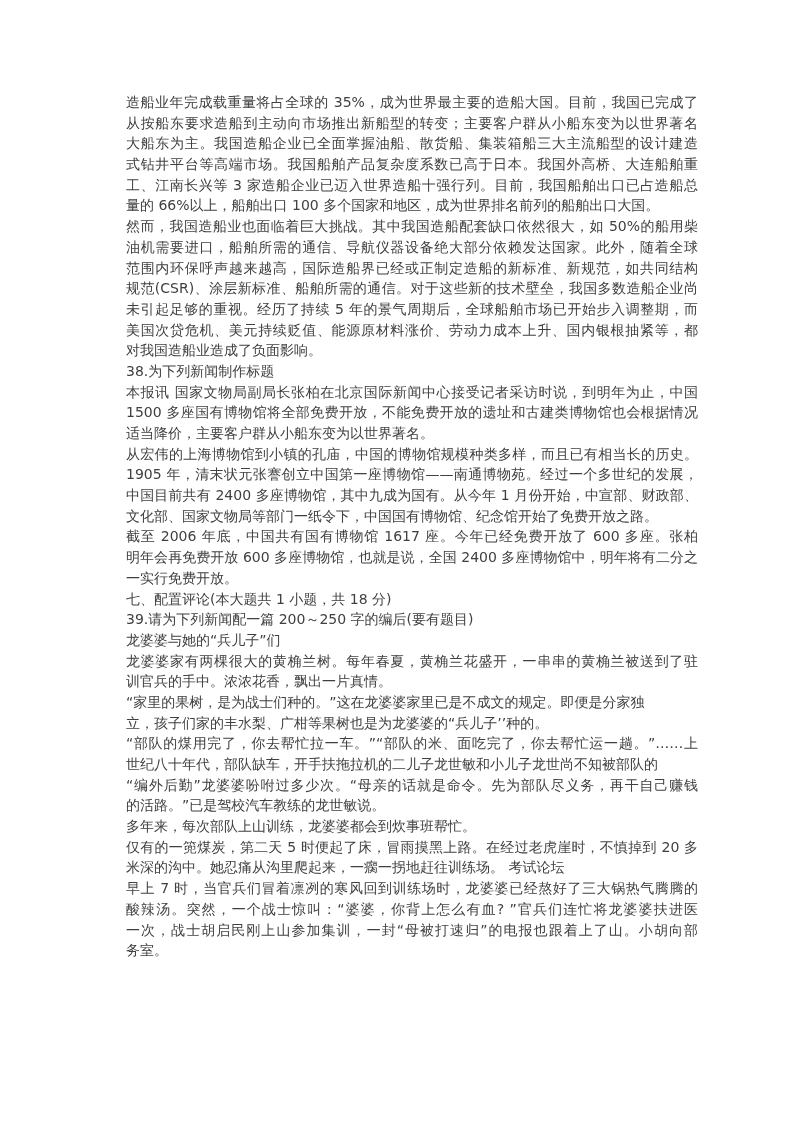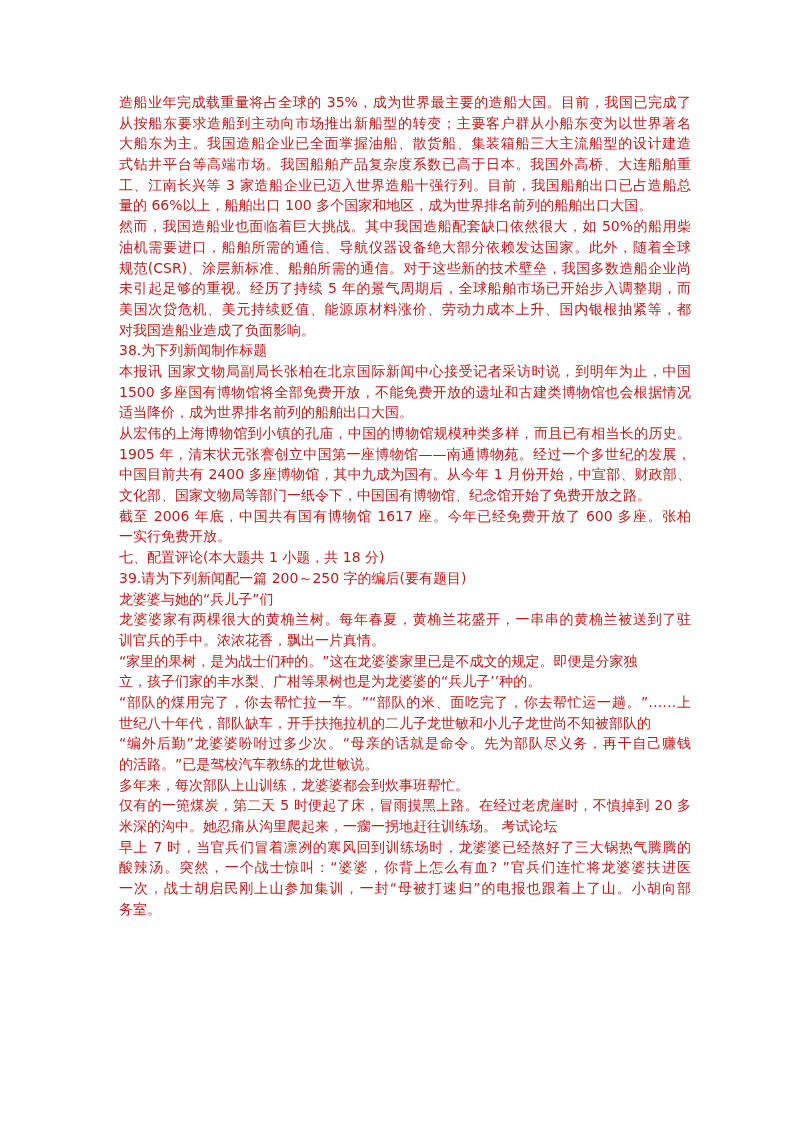--- a/index.html
+++ b/index.html
@@ -1,51 +1,53 @@
 <!DOCTYPE html>
 <html><head>
 <meta charset="utf-8">
 <style>
   html, body { margin:0; padding:0; background:#ffffff; }
   body { width:794px; height:1123px; position:relative; overflow:hidden; }
   .page { position:absolute; left:0; top:0; width:794px; height:1123px; background:#fff; }
   .text {
-    position:absolute; left:119px; top:92px; width:572px;
+    position:absolute; left:126px; top:92px; width:572px;
     font-family: "DejaVu Sans", "Liberation Sans", sans-serif;
-    font-size:14px; line-height:20.7px; color:#b91c1c;
+    font-size:14px; line-height:20.7px; color:#404040;
   }
   .line { white-space:nowrap; height:20.7px; overflow:visible; }
   .line.just { text-align:justify; text-align-last:justify; white-space:normal; overflow:hidden; }
 </style>
 </head>
 <body>
 
 <div class="page">
   <div class="text" id="text-body">
       <div class="line just">造船业年完成载重量将占全球的 35%，成为世界最主要的造船大国。目前，我国已完成了</div>
       <div class="line just">从按船东要求造船到主动向市场推出新船型的转变；主要客户群从小船东变为以世界著名</div>
       <div class="line just">大船东为主。我国造船企业已全面掌握油船、散货船、集装箱船三大主流船型的设计建造</div>
       <div class="line just">式钻井平台等高端市场。我国船舶产品复杂度系数已高于日本。我国外高桥、大连船舶重</div>
       <div class="line just">工、江南长兴等 3 家造船企业已迈入世界造船十强行列。目前，我国船舶出口已占造船总</div>
       <div class="line">量的 66%以上，船舶出口 100 多个国家和地区，成为世界排名前列的船舶出口大国。</div>
       <div class="line just">然而，我国造船业也面临着巨大挑战。其中我国造船配套缺口依然很大，如 50%的船用柴</div>
       <div class="line just">油机需要进口，船舶所需的通信、导航仪器设备绝大部分依赖发达国家。此外，随着全球</div>
+      <div class="line just">范围内环保呼声越来越高，国际造船界已经或正制定造船的新标准、新规范，如共同结构</div>
       <div class="line just">规范(CSR)、涂层新标准、船舶所需的通信。对于这些新的技术壁垒，我国多数造船企业尚</div>
       <div class="line just">未引起足够的重视。经历了持续 5 年的景气周期后，全球船舶市场已开始步入调整期，而</div>
       <div class="line just">美国次贷危机、美元持续贬值、能源原材料涨价、劳动力成本上升、国内银根抽紧等，都</div>
       <div class="line">对我国造船业造成了负面影响。</div>
       <div class="line">38.为下列新闻制作标题</div>
       <div class="line just">本报讯  国家文物局副局长张柏在北京国际新闻中心接受记者采访时说，到明年为止，中国</div>
       <div class="line just">1500 多座国有博物馆将全部免费开放，不能免费开放的遗址和古建类博物馆也会根据情况</div>
-      <div class="line">适当降价，成为世界排名前列的船舶出口大国。</div>
+      <div class="line">适当降价，主要客户群从小船东变为以世界著名。</div>
       <div class="line just">从宏伟的上海博物馆到小镇的孔庙，中国的博物馆规模种类多样，而且已有相当长的历史。</div>
       <div class="line just">1905 年，清末状元张謇创立中国第一座博物馆——南通博物苑。经过一个多世纪的发展，</div>
       <div class="line just">中国目前共有 2400 多座博物馆，其中九成为国有。从今年 1 月份开始，中宣部、财政部、</div>
       <div class="line">文化部、国家文物局等部门一纸令下，中国国有博物馆、纪念馆开始了免费开放之路。</div>
       <div class="line just">截至 2006 年底，中国共有国有博物馆 1617 座。今年已经免费开放了 600 多座。张柏说，</div>
+      <div class="line just">明年会再免费开放 600 多座博物馆，也就是说，全国 2400 多座博物馆中，明年将有二分之</div>
       <div class="line">一实行免费开放。</div>
       <div class="line">七、配置评论(本大题共 1 小题，共 18 分)</div>
       <div class="line">39.请为下列新闻配一篇 200～250 字的编后(要有题目)</div>
       <div class="line">龙婆婆与她的“兵儿子”们</div>
       <div class="line just">龙婆婆家有两棵很大的黄桷兰树。每年春夏，黄桷兰花盛开，一串串的黄桷兰被送到了驻</div>
       <div class="line">训官兵的手中。浓浓花香，飘出一片真情。</div>
       <div class="line">“家里的果树，是为战士们种的。”这在龙婆婆家里已是不成文的规定。即便是分家独</div>
       <div class="line">立，孩子们家的丰水梨、广柑等果树也是为龙婆婆的“兵儿子’’种的。</div>
       <div class="line just">“部队的煤用完了，你去帮忙拉一车。”“部队的米、面吃完了，你去帮忙运一趟。”……上</div>
       <div class="line">世纪八十年代，部队缺车，开手扶拖拉机的二儿子龙世敏和小儿子龙世尚不知被部队的</div>

